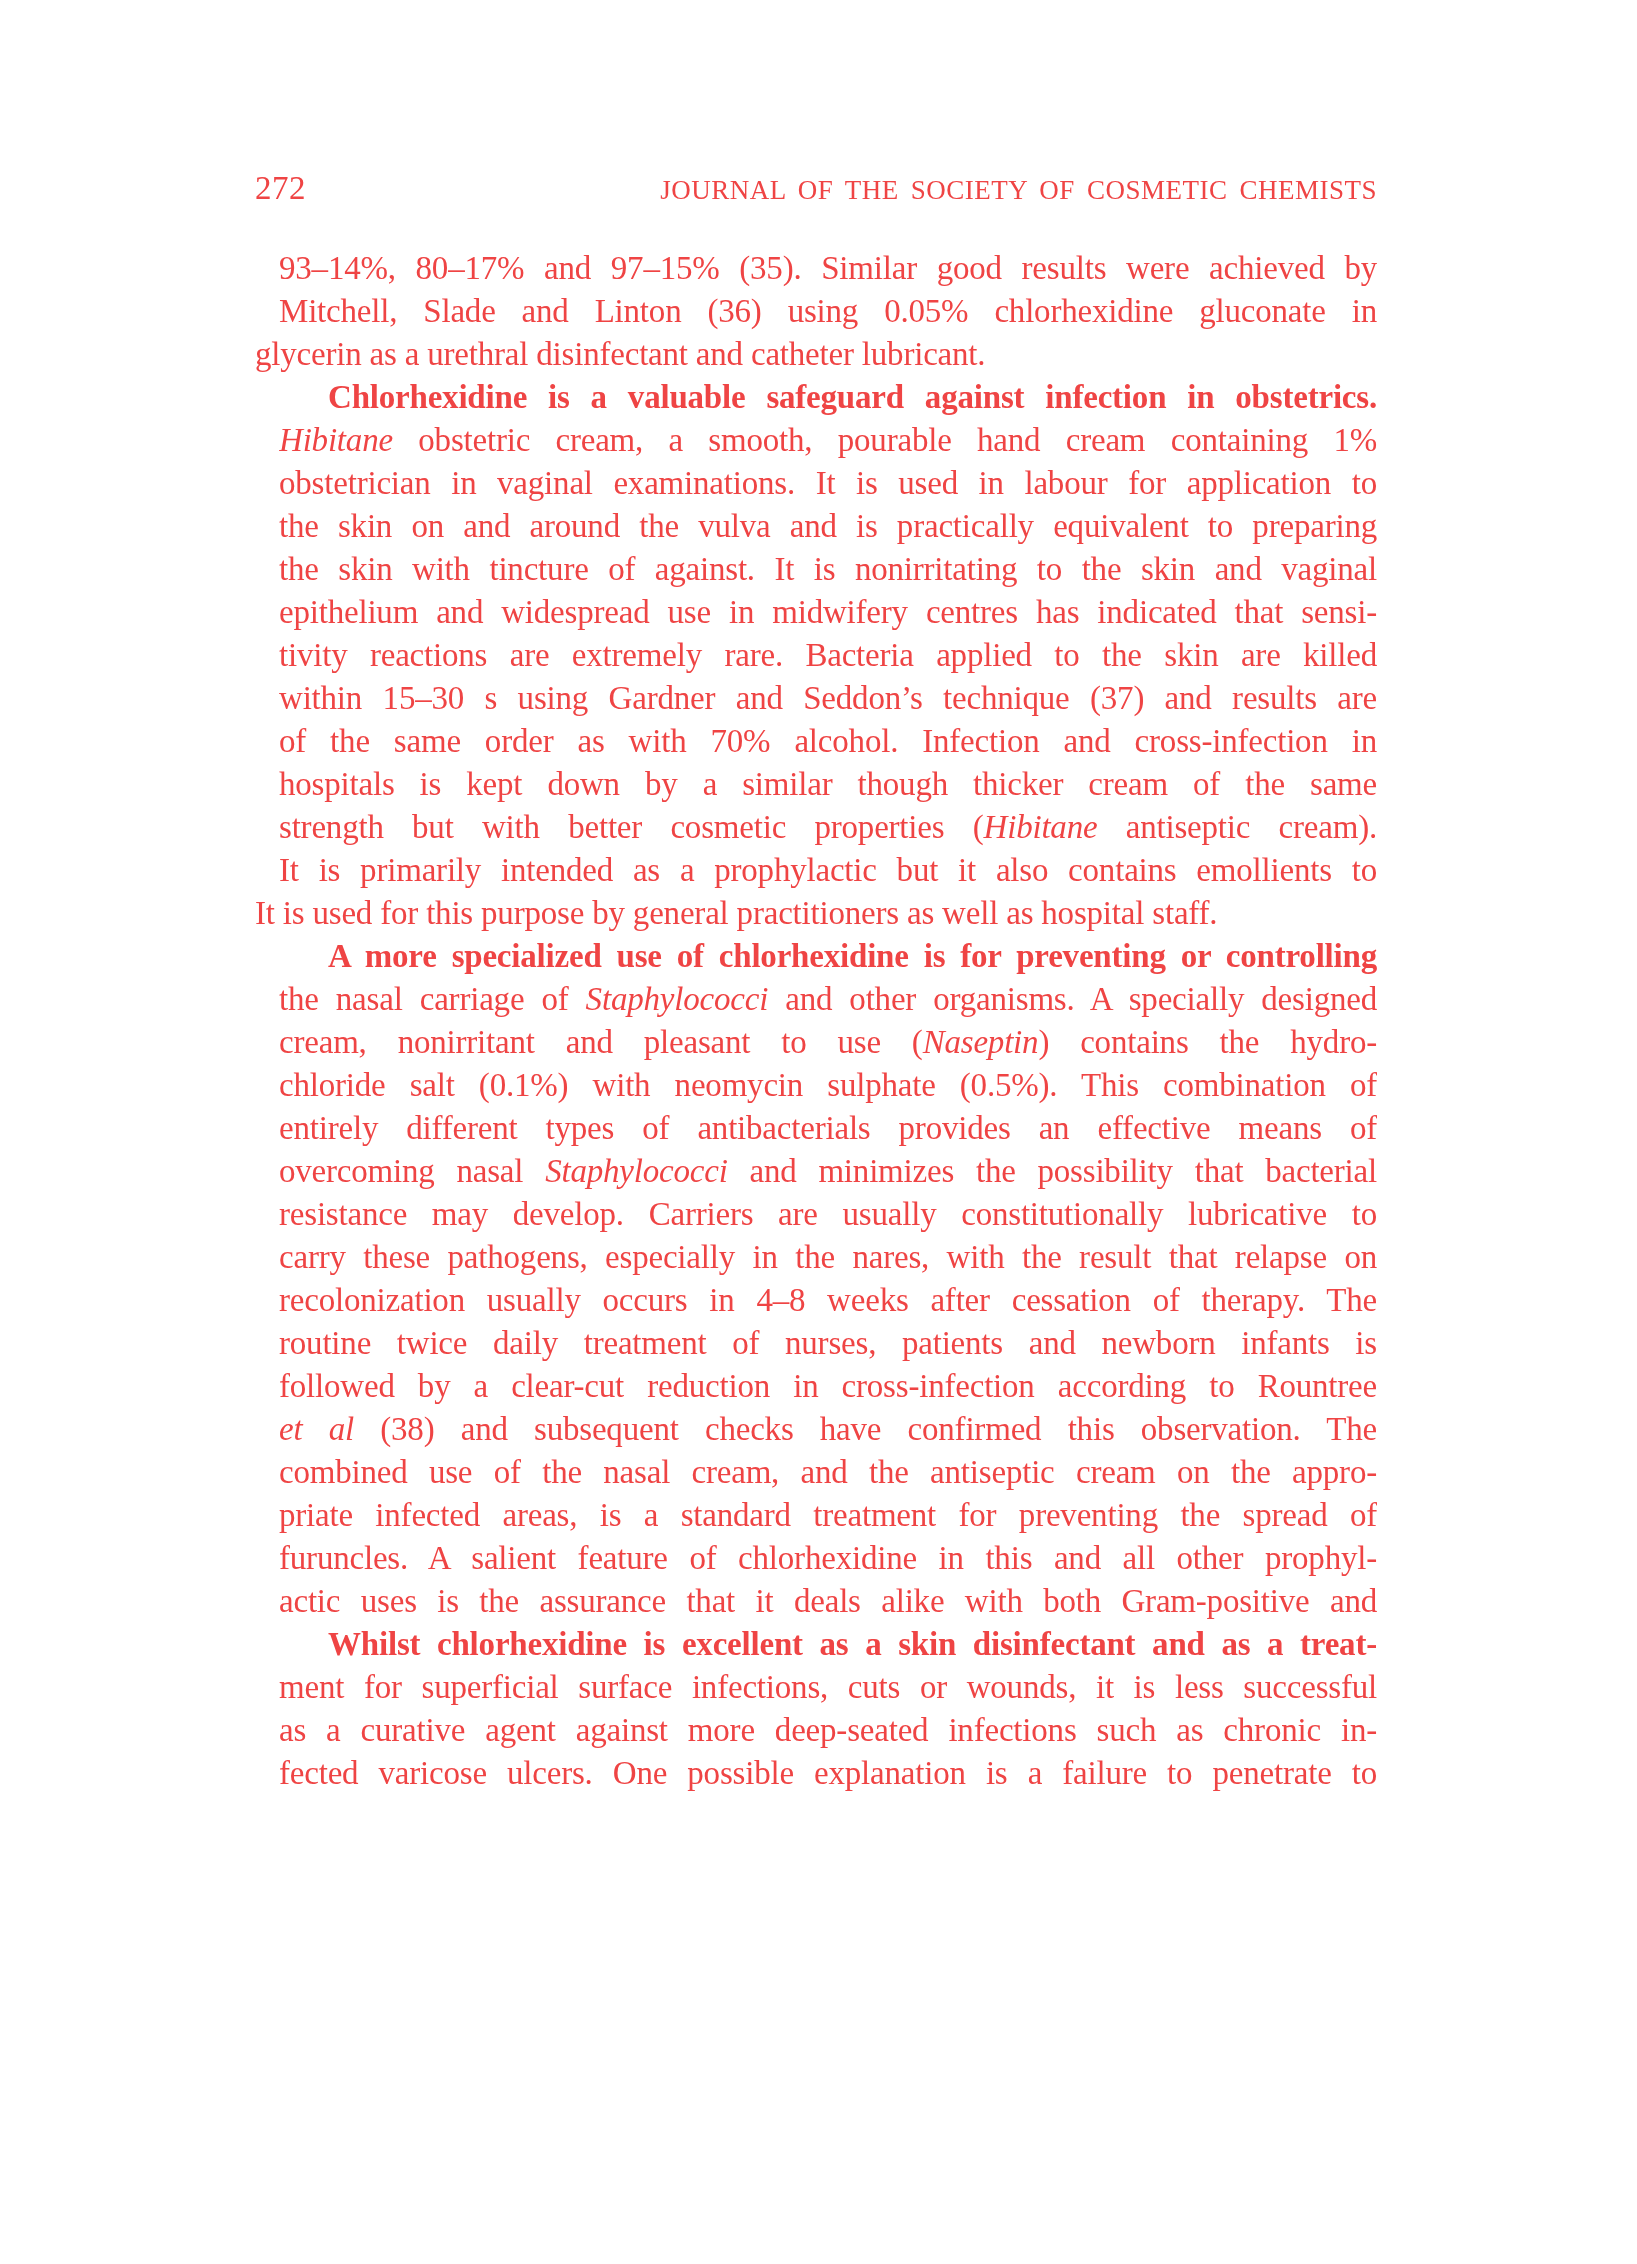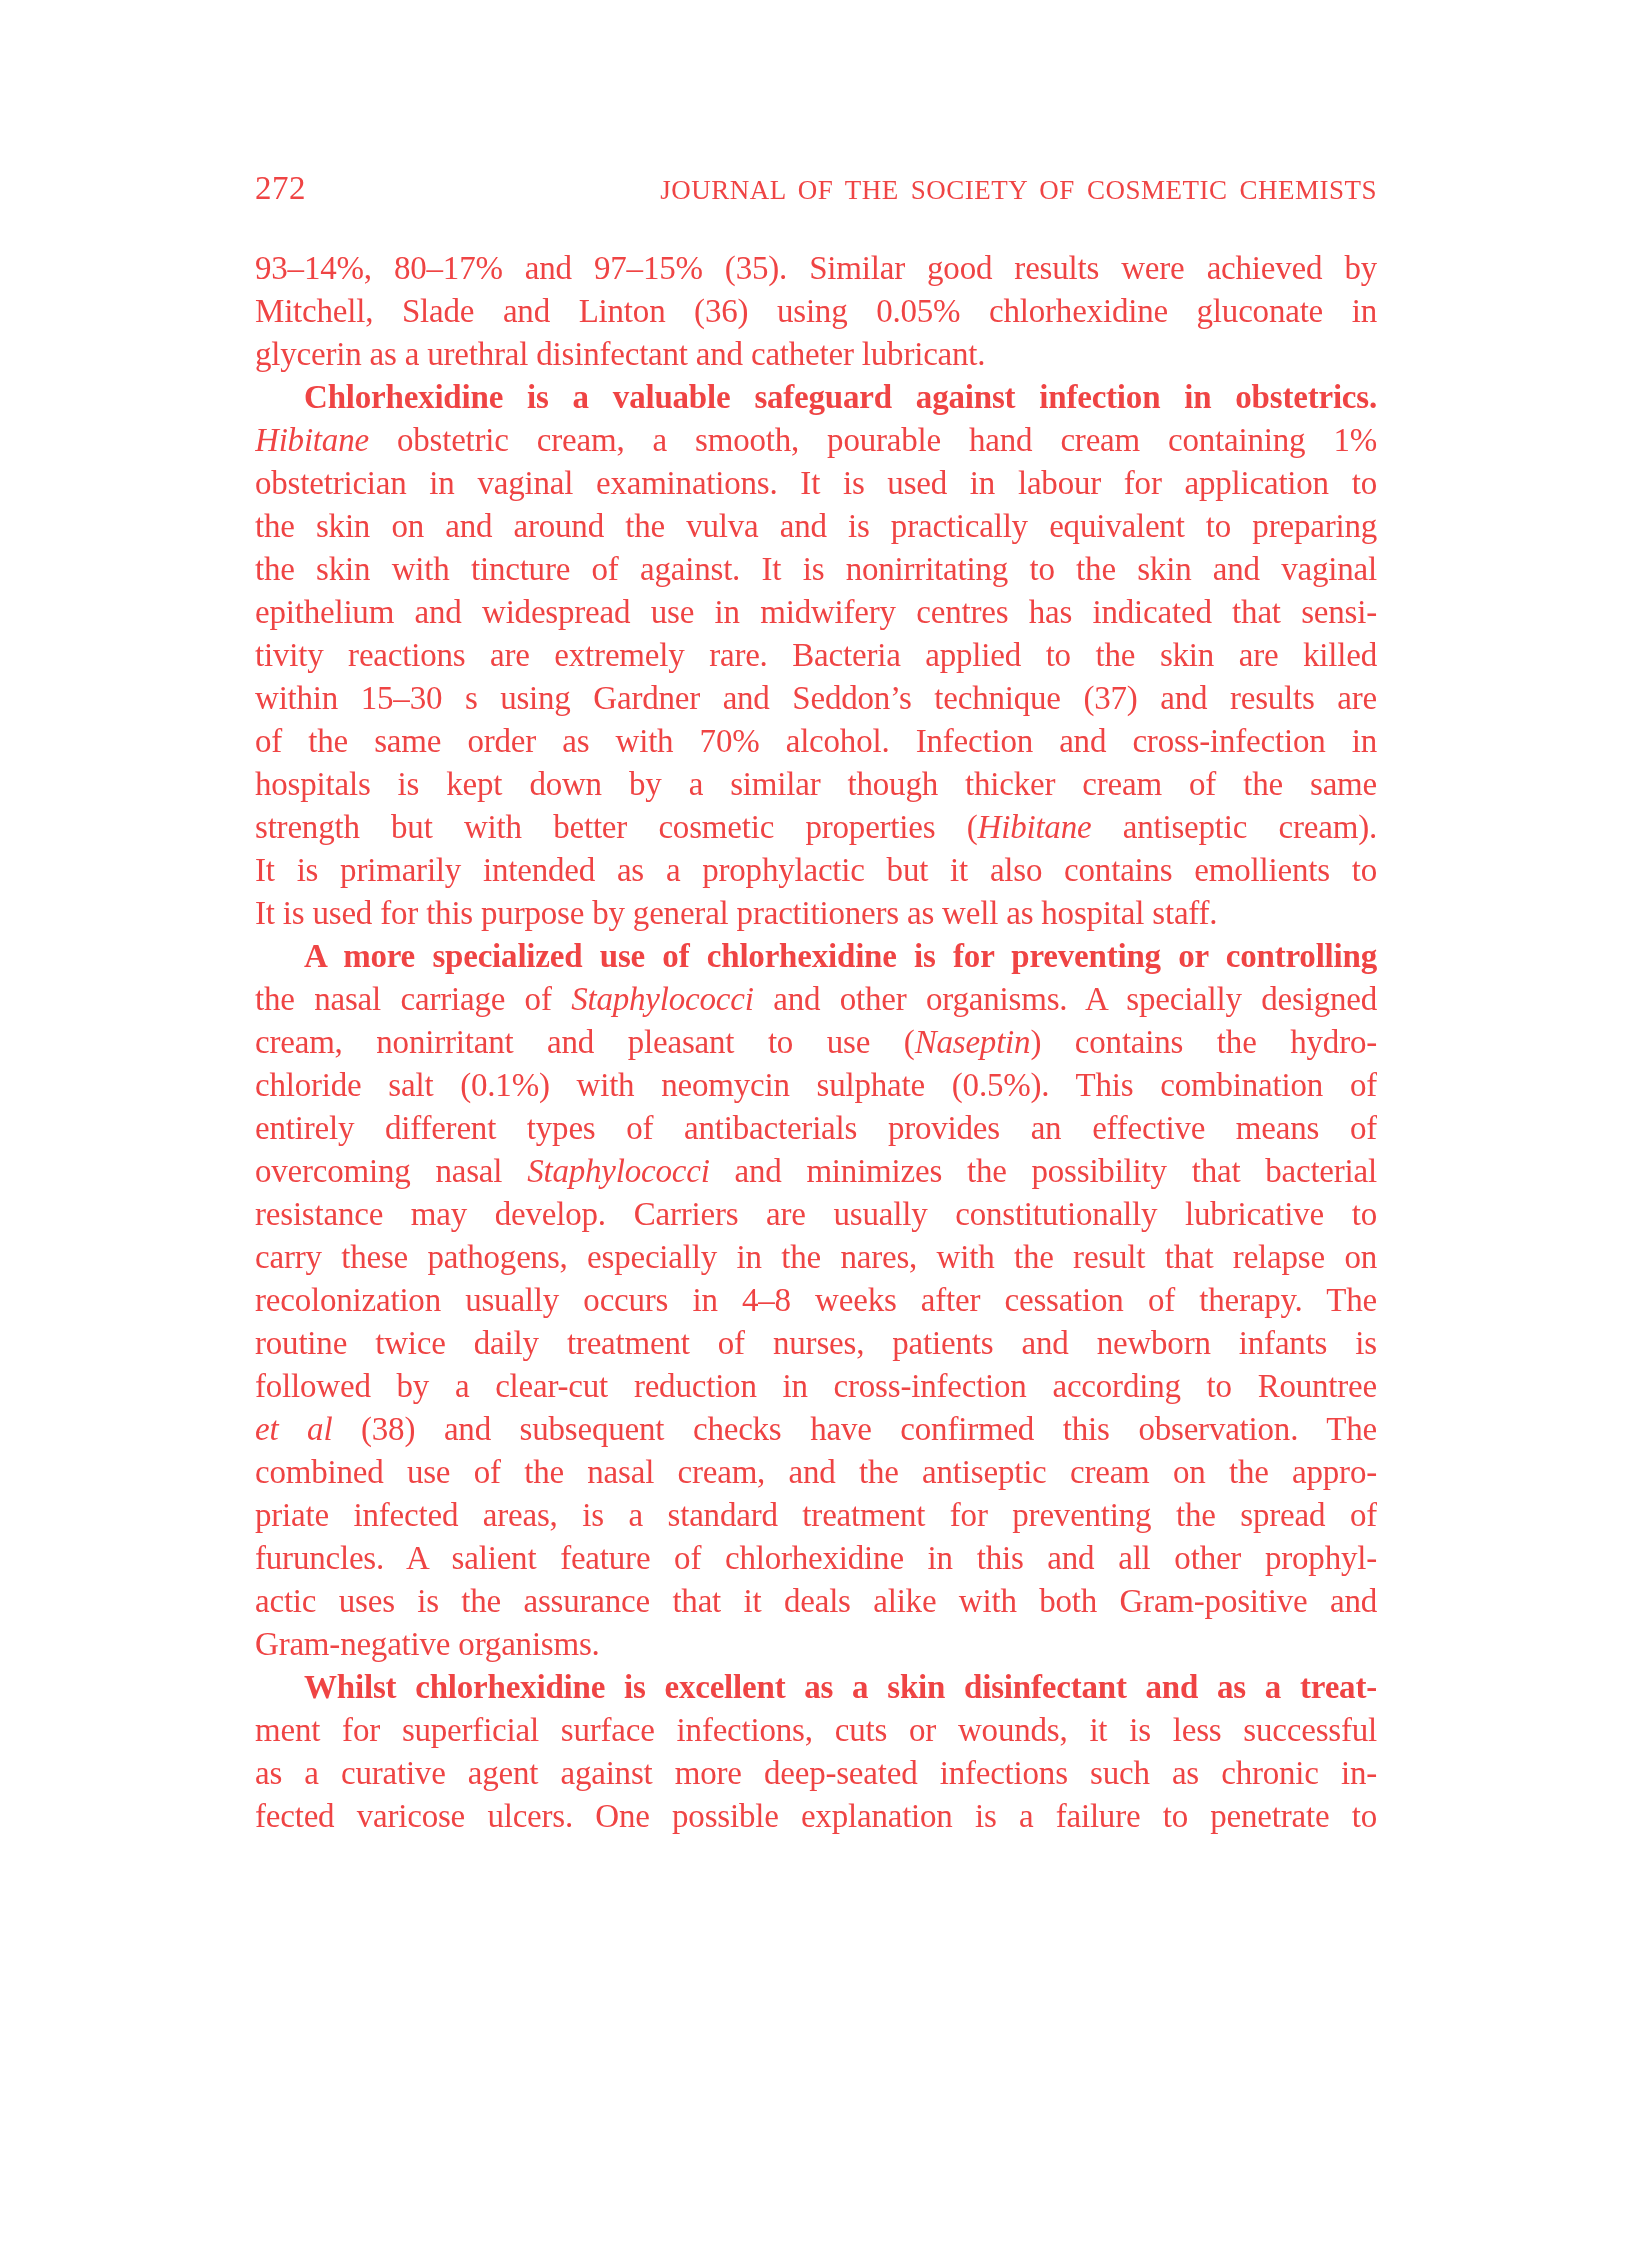--- a/index.html
+++ b/index.html
@@ -55,20 +55,21 @@
   .para { margin: 0; padding: 0; }
   .line {
     height: 43px;
     overflow: hidden;
     text-align: left;
     white-space: normal;
   }
   .line.j {
     text-align: justify;
     text-align-last: justify;
+    margin-left: 24px;
   }
   .line.j::after {
     content: "";
     display: inline-block;
     width: 100%;
     height: 0;
   }
   .line.indent { text-indent: 49px; font-weight: bold; }
   i { }
 </style>
@@ -111,21 +112,20 @@
         <div class="line j">resistance may develop. Carriers are usually constitutionally lubricative to</div>
         <div class="line j">carry these pathogens, especially in the nares, with the result that relapse on</div>
         <div class="line j">recolonization usually occurs in 4–8 weeks after cessation of therapy. The</div>
         <div class="line j">routine twice daily treatment of nurses, patients and newborn infants is</div>
         <div class="line j">followed by a clear-cut reduction in cross-infection according to Rountree</div>
         <div class="line j"><i>et al</i> (38) and subsequent checks have confirmed this observation. The</div>
         <div class="line j">combined use of the nasal cream, and the antiseptic cream on the appro-</div>
         <div class="line j">priate infected areas, is a standard treatment for preventing the spread of</div>
         <div class="line j">furuncles. A salient feature of chlorhexidine in this and all other prophyl-</div>
         <div class="line j">actic uses is the assurance that it deals alike with both Gram-positive and</div>
-        <div class="line">Gram-negative organisms.</div>
       </div>
       <div class="para">
         <div class="line j indent">Whilst chlorhexidine is excellent as a skin disinfectant and as a treat-</div>
         <div class="line j">ment for superficial surface infections, cuts or wounds, it is less successful</div>
         <div class="line j">as a curative agent against more deep-seated infections such as chronic in-</div>
         <div class="line j">fected varicose ulcers. One possible explanation is a failure to penetrate to</div>
       </div>
     </div>
 </div>
 

